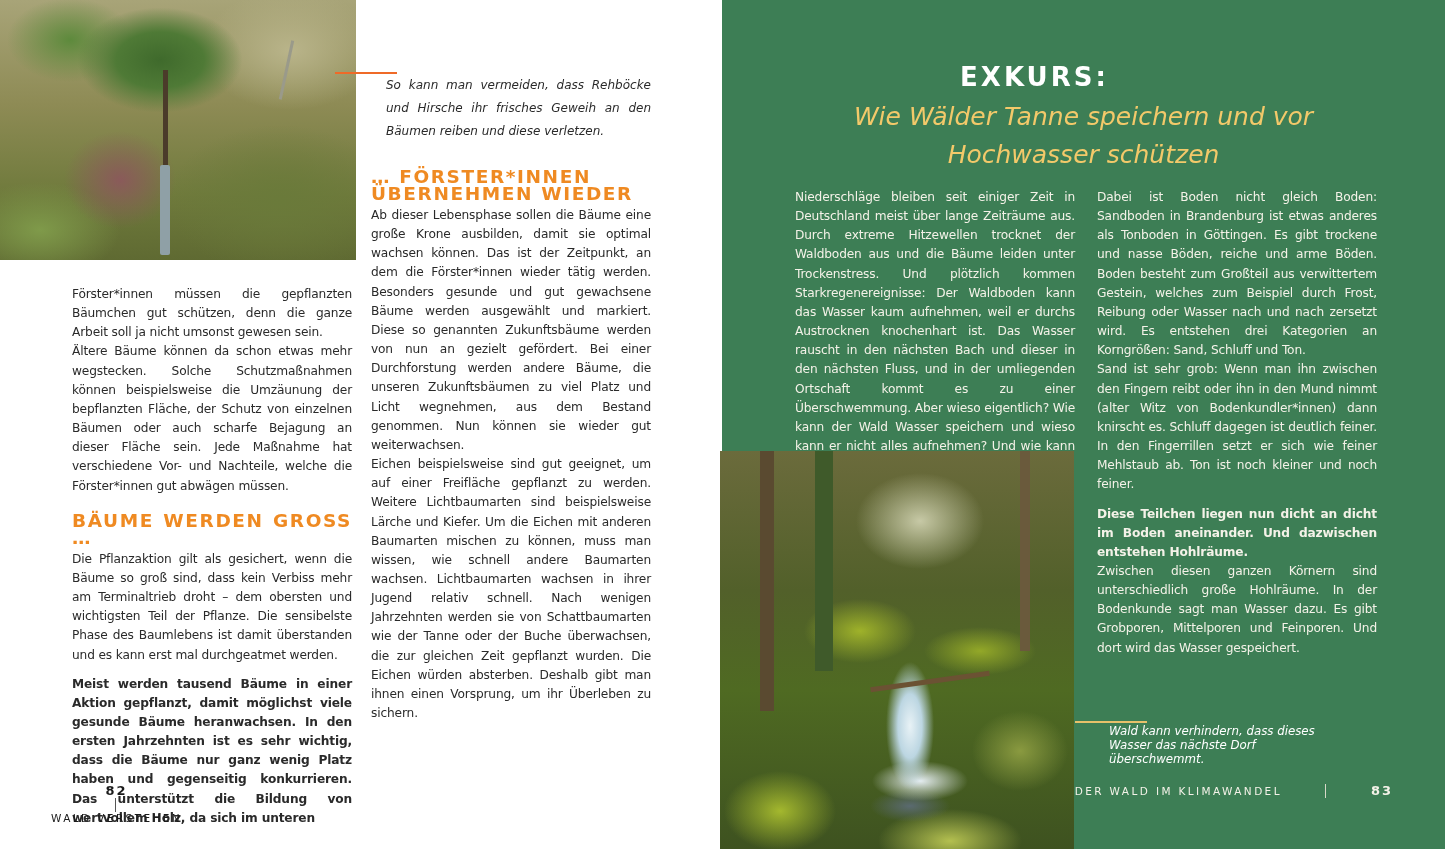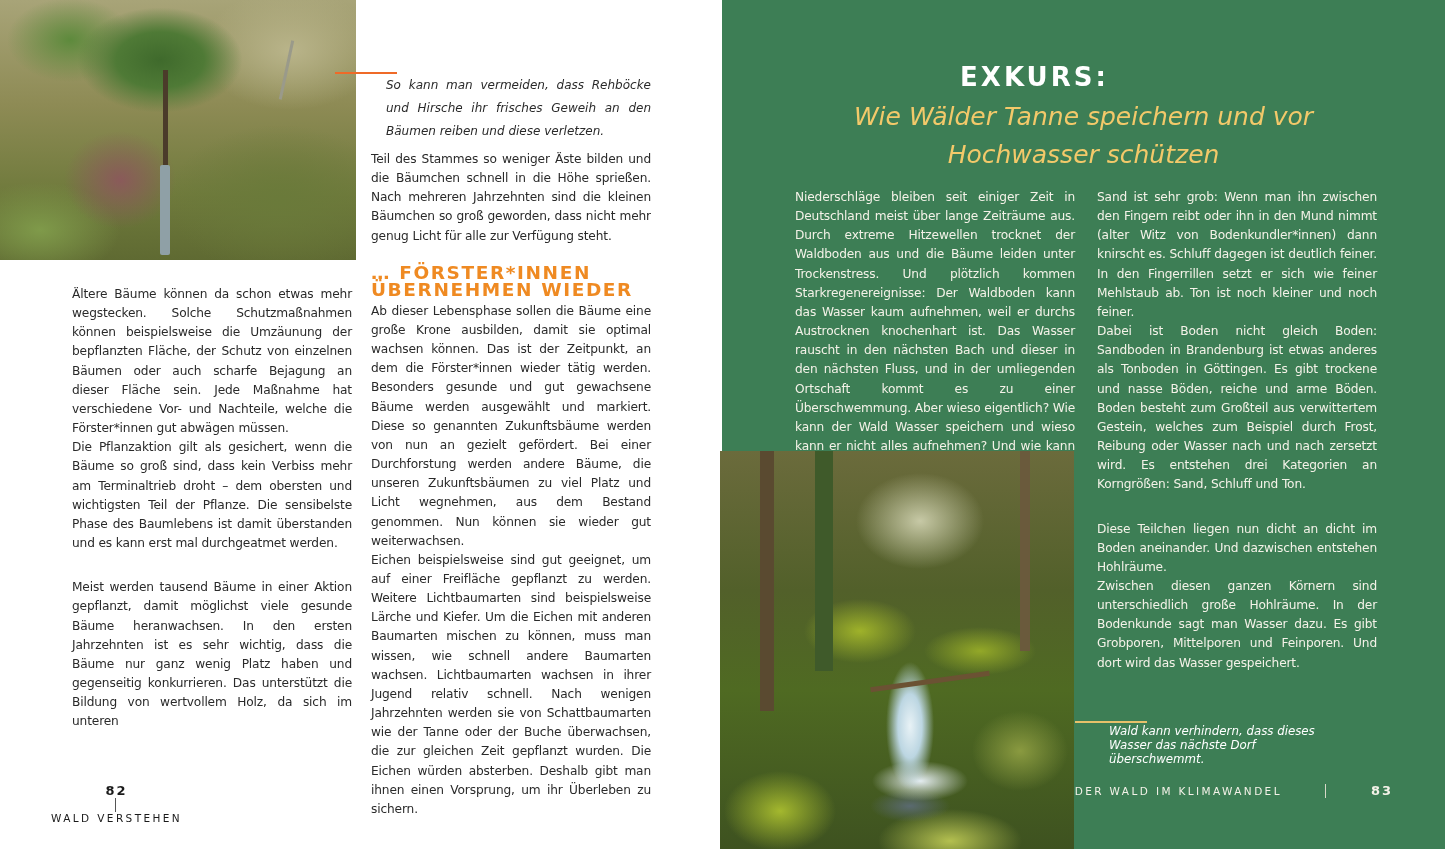--- a/index.html
+++ b/index.html
@@ -4,21 +4,21 @@
 <style>
   * { box-sizing: border-box; margin: 0; padding: 0; }
   html, body { width: 1445px; height: 849px; overflow: hidden; background: #ffffff; }
   body { position: relative; font-family: "DejaVu Sans", sans-serif; }
 
   .page-left { position: absolute; left: 0; top: 0; width: 722px; height: 849px; background: #ffffff; }
   .page-right { position: absolute; left: 722px; top: 0; width: 723px; height: 849px; background: #3d7e55; }
 
   .body-text { font-size: 12.2px; line-height: 19.15px; color: #2a2a2a; text-align: justify; letter-spacing: -0.15px; }
   .body-text p { margin: 0; }
-  .body-text p.gap { margin-top: 25px; }
+  .body-text p.gap { margin-top: 10px; font-weight: bold; }
 
   .heading-orange { font-family: "DejaVu Sans", sans-serif; font-weight: bold; color: #ef8a22; font-size: 18.5px; line-height: 17px; letter-spacing: 1.6px; text-transform: uppercase; }
 
   
   .photo-sapling { position: absolute; left: 0; top: 0; width: 356px; height: 260px; overflow: hidden;
     background:
       radial-gradient(ellipse 110px 70px at 160px 60px, #3f6a2c 0%, #4f7a36 40%, rgba(80,120,50,0) 75%),
       radial-gradient(ellipse 90px 60px at 70px 40px, #5d8a3c 0%, rgba(90,130,60,0) 70%),
       radial-gradient(ellipse 120px 80px at 290px 50px, #b9b48a 0%, rgba(185,180,138,0) 75%),
       radial-gradient(ellipse 80px 70px at 120px 180px, #8a5a5a 0%, rgba(138,90,90,0) 70%),
@@ -82,27 +82,28 @@
   <div class="photo-sapling">
     <div class="stake"></div>
     <div class="trunk"></div>
     <div class="guard"></div>
   </div>
 
   <div class="accent-line-orange"></div>
   <div class="caption-left">So kann man vermeiden, dass Rehböcke und Hirsche ihr frisches Geweih an den Bäumen reiben und diese verletzen.</div>
 
   <div class="col-left body-text">
+    <p>Förster*innen müssen die gepflanzten Bäumchen gut schützen, denn die ganze Arbeit soll ja nicht umsonst gewesen sein.</p>
     <p>Ältere Bäume können da schon etwas mehr wegstecken. Solche Schutzmaßnahmen können beispielsweise die Umzäunung der bepflanzten Fläche, der Schutz von einzelnen Bäumen oder auch scharfe Bejagung an dieser Fläche sein. Jede Maßnahme hat verschiedene Vor- und Nachteile, welche die Förster*innen gut abwägen müssen.</p>
+    <div class="heading-orange" style="margin-top:16px; margin-bottom:4px;">Bäume werden groß …</div>
     <p>Die Pflanzaktion gilt als gesichert, wenn die Bäume so groß sind, dass kein Verbiss mehr am Terminaltrieb droht – dem obersten und wichtigsten Teil der Pflanze. Die sensibelste Phase des Baumlebens ist damit überstanden und es kann erst mal durchgeatmet werden.</p>
     <p class="gap">Meist werden tausend Bäume in einer Aktion gepflanzt, damit möglichst viele gesunde Bäume heranwachsen. In den ersten Jahrzehnten ist es sehr wichtig, dass die Bäume nur ganz wenig Platz haben und gegenseitig konkurrieren. Das unterstützt die Bildung von wertvollem Holz, da sich im unteren</p>
   </div>
 
   <div class="col-mid body-text">
-    <p>Teil des Stammes so weniger Äste bilden und die Bäumchen schnell in die Höhe sprießen. Nach mehreren Jahrzehnten sind die kleinen Bäumchen so groß geworden, dass nicht mehr genug Licht für alle zur Verfügung steht.</p>
     <div style="margin-top:18px; margin-bottom:4px;">
       <div class="heading-orange">… Förster*innen</div>
       <div class="heading-orange">übernehmen wieder</div>
     </div>
     <p>Ab dieser Lebensphase sollen die Bäume eine große Krone ausbilden, damit sie optimal wachsen können. Das ist der Zeitpunkt, an dem die Förster*innen wieder tätig werden. Besonders gesunde und gut gewachsene Bäume werden ausgewählt und markiert. Diese so genannten Zukunftsbäume werden von nun an gezielt gefördert. Bei einer Durchforstung werden andere Bäume, die unseren Zukunftsbäumen zu viel Platz und Licht wegnehmen, aus dem Bestand genommen. Nun können sie wieder gut weiterwachsen.</p>
     <p>Eichen beispielsweise sind gut geeignet, um auf einer Freifläche gepflanzt zu werden. Weitere Lichtbaumarten sind beispielsweise Lärche und Kiefer. Um die Eichen mit anderen Baumarten mischen zu können, muss man wissen, wie schnell andere Baumarten wachsen. Lichtbaumarten wachsen in ihrer Jugend relativ schnell. Nach wenigen Jahrzehnten werden sie von Schattbaumarten wie der Tanne oder der Buche überwachsen, die zur gleichen Zeit gepflanzt wurden. Die Eichen würden absterben. Deshalb gibt man ihnen einen Vorsprung, um ihr Überleben zu sichern.</p>
   </div>
 
   <div class="footer-left">
     <span class="pnum">82</span>
@@ -117,22 +118,22 @@
 <div class="exkurs-subtitle">
   <div>Wie Wälder Tanne speichern und vor</div>
   <div>Hochwasser schützen</div>
 </div>
 
 <div class="col-r1 body-text green-text">
   <p>Niederschläge bleiben seit einiger Zeit in Deutschland meist über lange Zeiträume aus. Durch extreme Hitzewellen trocknet der Waldboden aus und die Bäume leiden unter Trockenstress. Und plötzlich kommen Starkregenereignisse: Der Waldboden kann das Wasser kaum aufnehmen, weil er durchs Austrocknen knochenhart ist. Das Wasser rauscht in den nächsten Bach und dieser in den nächsten Fluss, und in der umliegenden Ortschaft kommt es zu einer Überschwemmung. Aber wieso eigentlich? Wie kann der Wald Wasser speichern und wieso kann er nicht alles aufnehmen? Und wie kann man den Wald vor Hochwassern schützen?</p>
 </div>
 
 <div class="col-r2 body-text green-text">
+  <p>Dabei ist Boden nicht gleich Boden: Sandboden in Brandenburg ist etwas anderes als Tonboden in Göttingen. Es gibt trockene und nasse Böden, reiche und arme Böden. Boden besteht zum Großteil aus verwittertem Gestein, welches zum Beispiel durch Frost, Reibung oder Wasser nach und nach zersetzt wird. Es entstehen drei Kategorien an Korngrößen: Sand, Schluff und Ton.</p>
   <p>Sand ist sehr grob: Wenn man ihn zwischen den Fingern reibt oder ihn in den Mund nimmt (alter Witz von Bodenkundler*innen) dann knirscht es. Schluff dagegen ist deutlich feiner. In den Fingerrillen setzt er sich wie feiner Mehlstaub ab. Ton ist noch kleiner und noch feiner.</p>
-  <p>Dabei ist Boden nicht gleich Boden: Sandboden in Brandenburg ist etwas anderes als Tonboden in Göttingen. Es gibt trockene und nasse Böden, reiche und arme Böden. Boden besteht zum Großteil aus verwittertem Gestein, welches zum Beispiel durch Frost, Reibung oder Wasser nach und nach zersetzt wird. Es entstehen drei Kategorien an Korngrößen: Sand, Schluff und Ton.</p>
   <p class="gap">Diese Teilchen liegen nun dicht an dicht im Boden aneinander. Und dazwischen entstehen Hohlräume.</p>
   <p>Zwischen diesen ganzen Körnern sind unterschiedlich große Hohlräume. In der Bodenkunde sagt man Wasser dazu. Es gibt Grobporen, Mittelporen und Feinporen. Und dort wird das Wasser gespeichert.</p>
 </div>
 
 <div class="photo-waterfall">
   <div class="tree1"></div>
   <div class="tree2"></div>
   <div class="tree3"></div>
   <div class="log"></div>
 </div>

